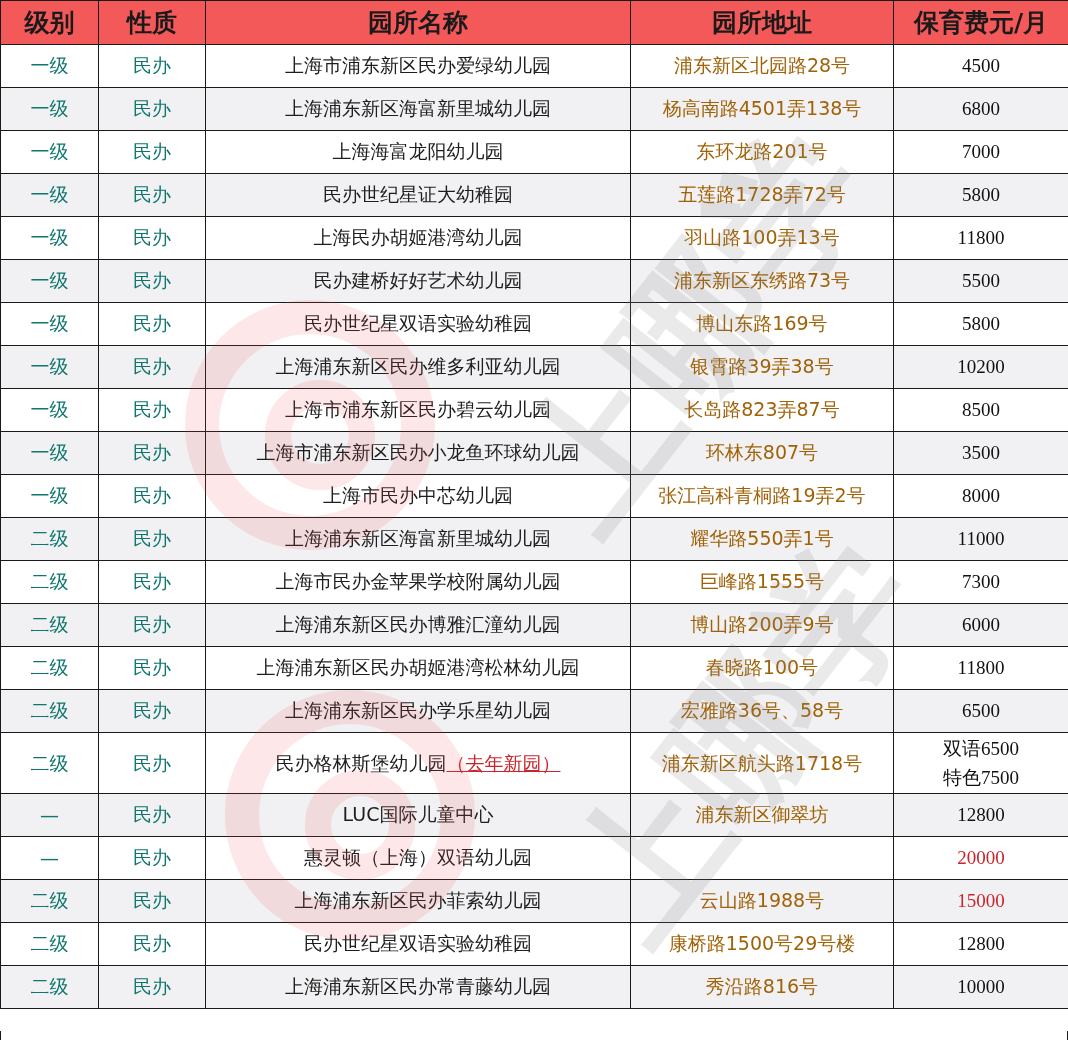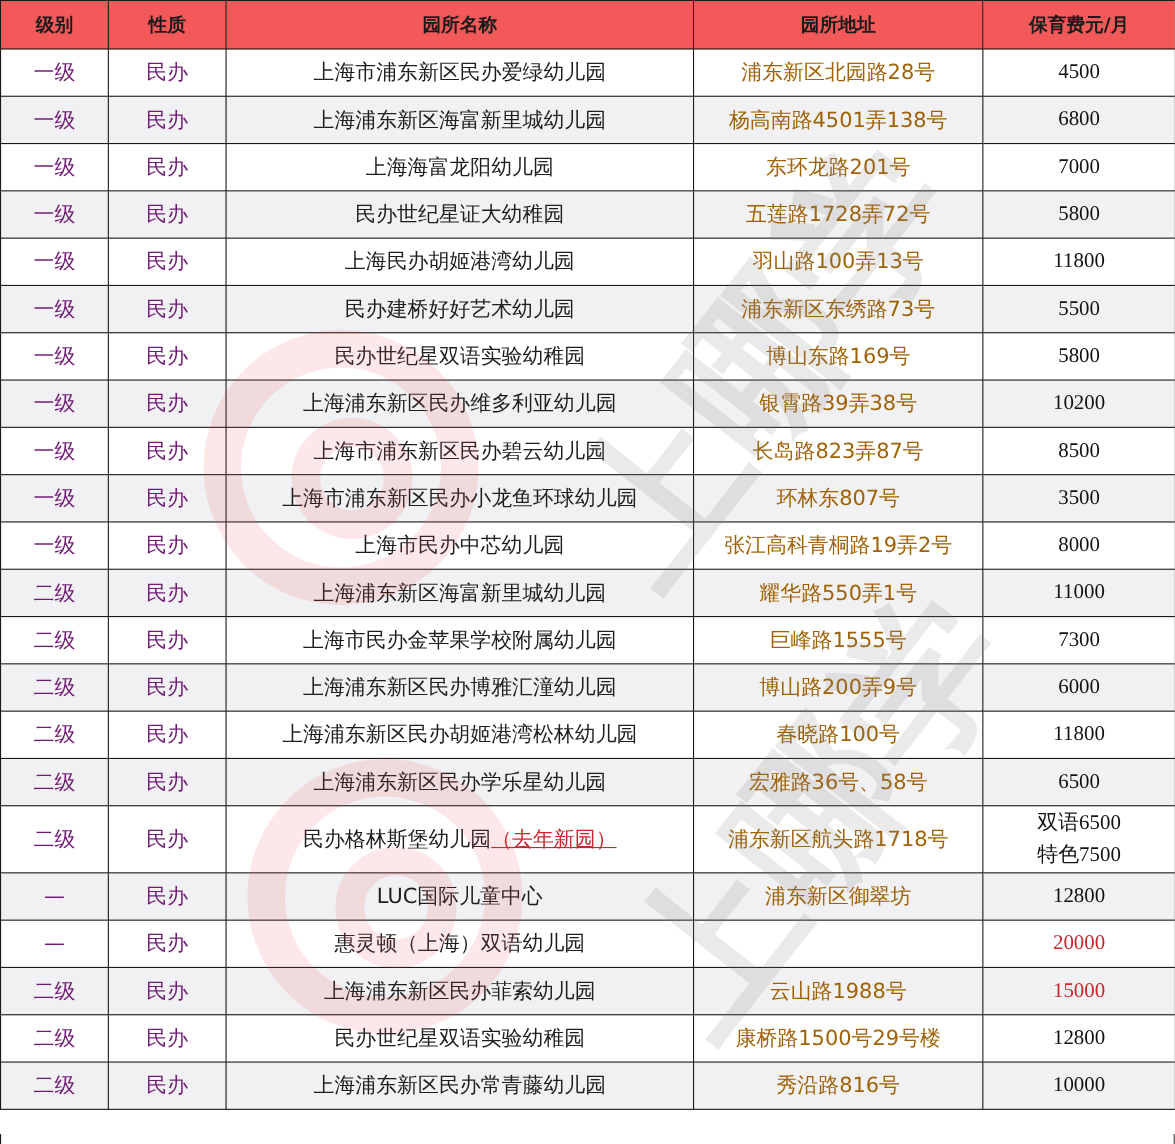--- a/index.html
+++ b/index.html
@@ -1,24 +1,24 @@
 <!DOCTYPE html>
 <html><head>
 <meta charset="utf-8">
 <style>
   html, body { margin: 0; padding: 0; background: #ffffff; }
   body { width: 1068px; height: 1040px; overflow: hidden; position: relative;
          font-family: "DejaVu Sans", "Liberation Sans", sans-serif; }
   table.fees { border-collapse: collapse; width: 1068px; table-layout: fixed; position: absolute; top: 0; left: 0; }
   table.fees th, table.fees td { border: 1.5px solid #1a1a1a; text-align: center; vertical-align: middle; padding: 0; }
-  table.fees th { background: #f4595a; color: #1a1a1a; font-weight: bold; font-size: 17px; height: 43px; margin-left: 44px; }
+  table.fees th { background: #f4595a; color: #1a1a1a; font-weight: bold; font-size: 25px; height: 43px; margin-left: 44px; }
   table.fees td { height: 42px; font-size: 19px; }
   tr.odd td { background: #ffffff; }
   tr.even td { background: #f1f0f2; }
-  td.c-level, td.c-type { color: #701a75; margin-left: 46px; }
+  td.c-level, td.c-type { color: #0f766e; margin-left: 46px; }
   td.c-name { color: #1e1e1e; }
   td.c-addr { color: #a16207; }
   td.c-fee { color: #111111; font-family: Liberation Serif, serif; }
   td.c-fee.red { color: #c8252c; margin-top: 43px; }
   .note-red { color: #c8252c; text-decoration: underline; }
   tr.tall td { height: 60px; line-height: 29px; }
   .fee-line { display: block; }
   .bottom-strip { position: absolute; left: 0; top: 1031px; width: 1066px; height: 9px;
                   border-left: 1.5px solid #1a1a1a; border-right: 1.5px solid #1a1a1a; background: #fff; }
   

